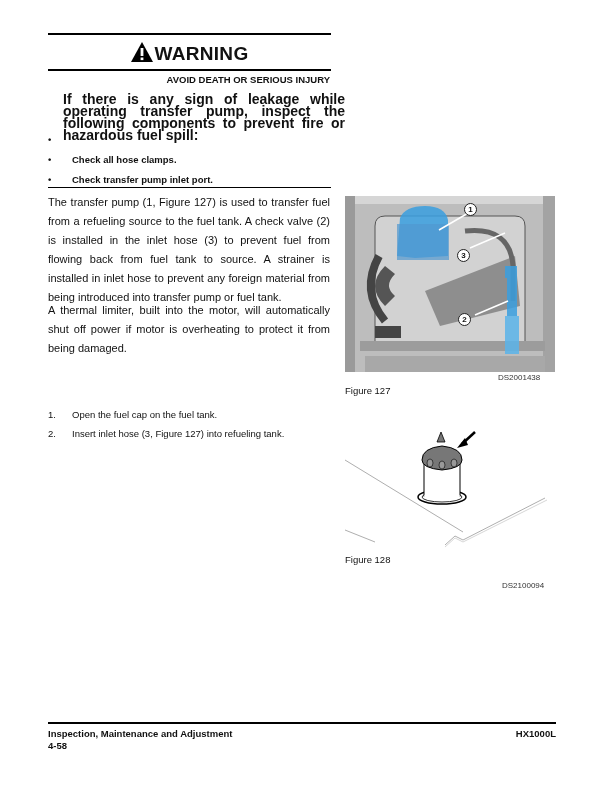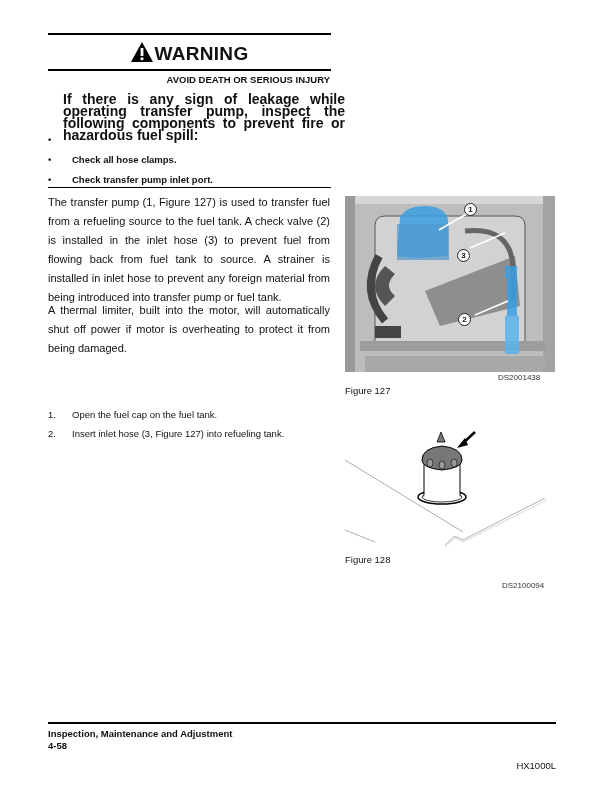--- a/index.html
+++ b/index.html
@@ -17,21 +17,21 @@
   .bullets { left: 48px; top: 129px; width: 290px; font-size: 9.5px; font-weight: bold; }
   .bullet-row { display: flex; height: 20px; align-items: center; }
   .bullet-row .b { width: 24px; }
   .para { left: 48px; width: 282px; font-size: 11px; line-height: 19px; text-align: justify; }
   .steps { left: 48px; top: 405px; width: 290px; font-size: 9.5px; }
   .step-row { display: flex; height: 19px; align-items: center; }
   .step-row .n { width: 24px; }
   .fig-cap { font-size: 9.5px; font-weight: normal; }
   .fig-id { font-size: 8px; color: #333; }
   .footer-l { left: 48px; top: 728px; font-size: 9.5px; font-weight: bold; line-height: 12px; }
-  .footer-r { right: 48px; top: 760px; font-size: 9.5px; font-weight: normal; margin-left: 48px; }
+  .footer-r { right: 48px; top: 728px; font-size: 9.5px; font-weight: bold; margin-left: 48px; }
   .callout { position: absolute; width: 13px; height: 13px; border-radius: 50%;
              background: #fff; border: 1px solid #222; font-size: 8px; font-weight: bold;
              display: flex; align-items: center; justify-content: center; box-sizing: border-box; }
 </style>
 </head>
 <body>
 
 <div class="rule" style="left:48px;top:33px;width:283px;height:2px;"></div>
 
 <div class="abs warn-title">

